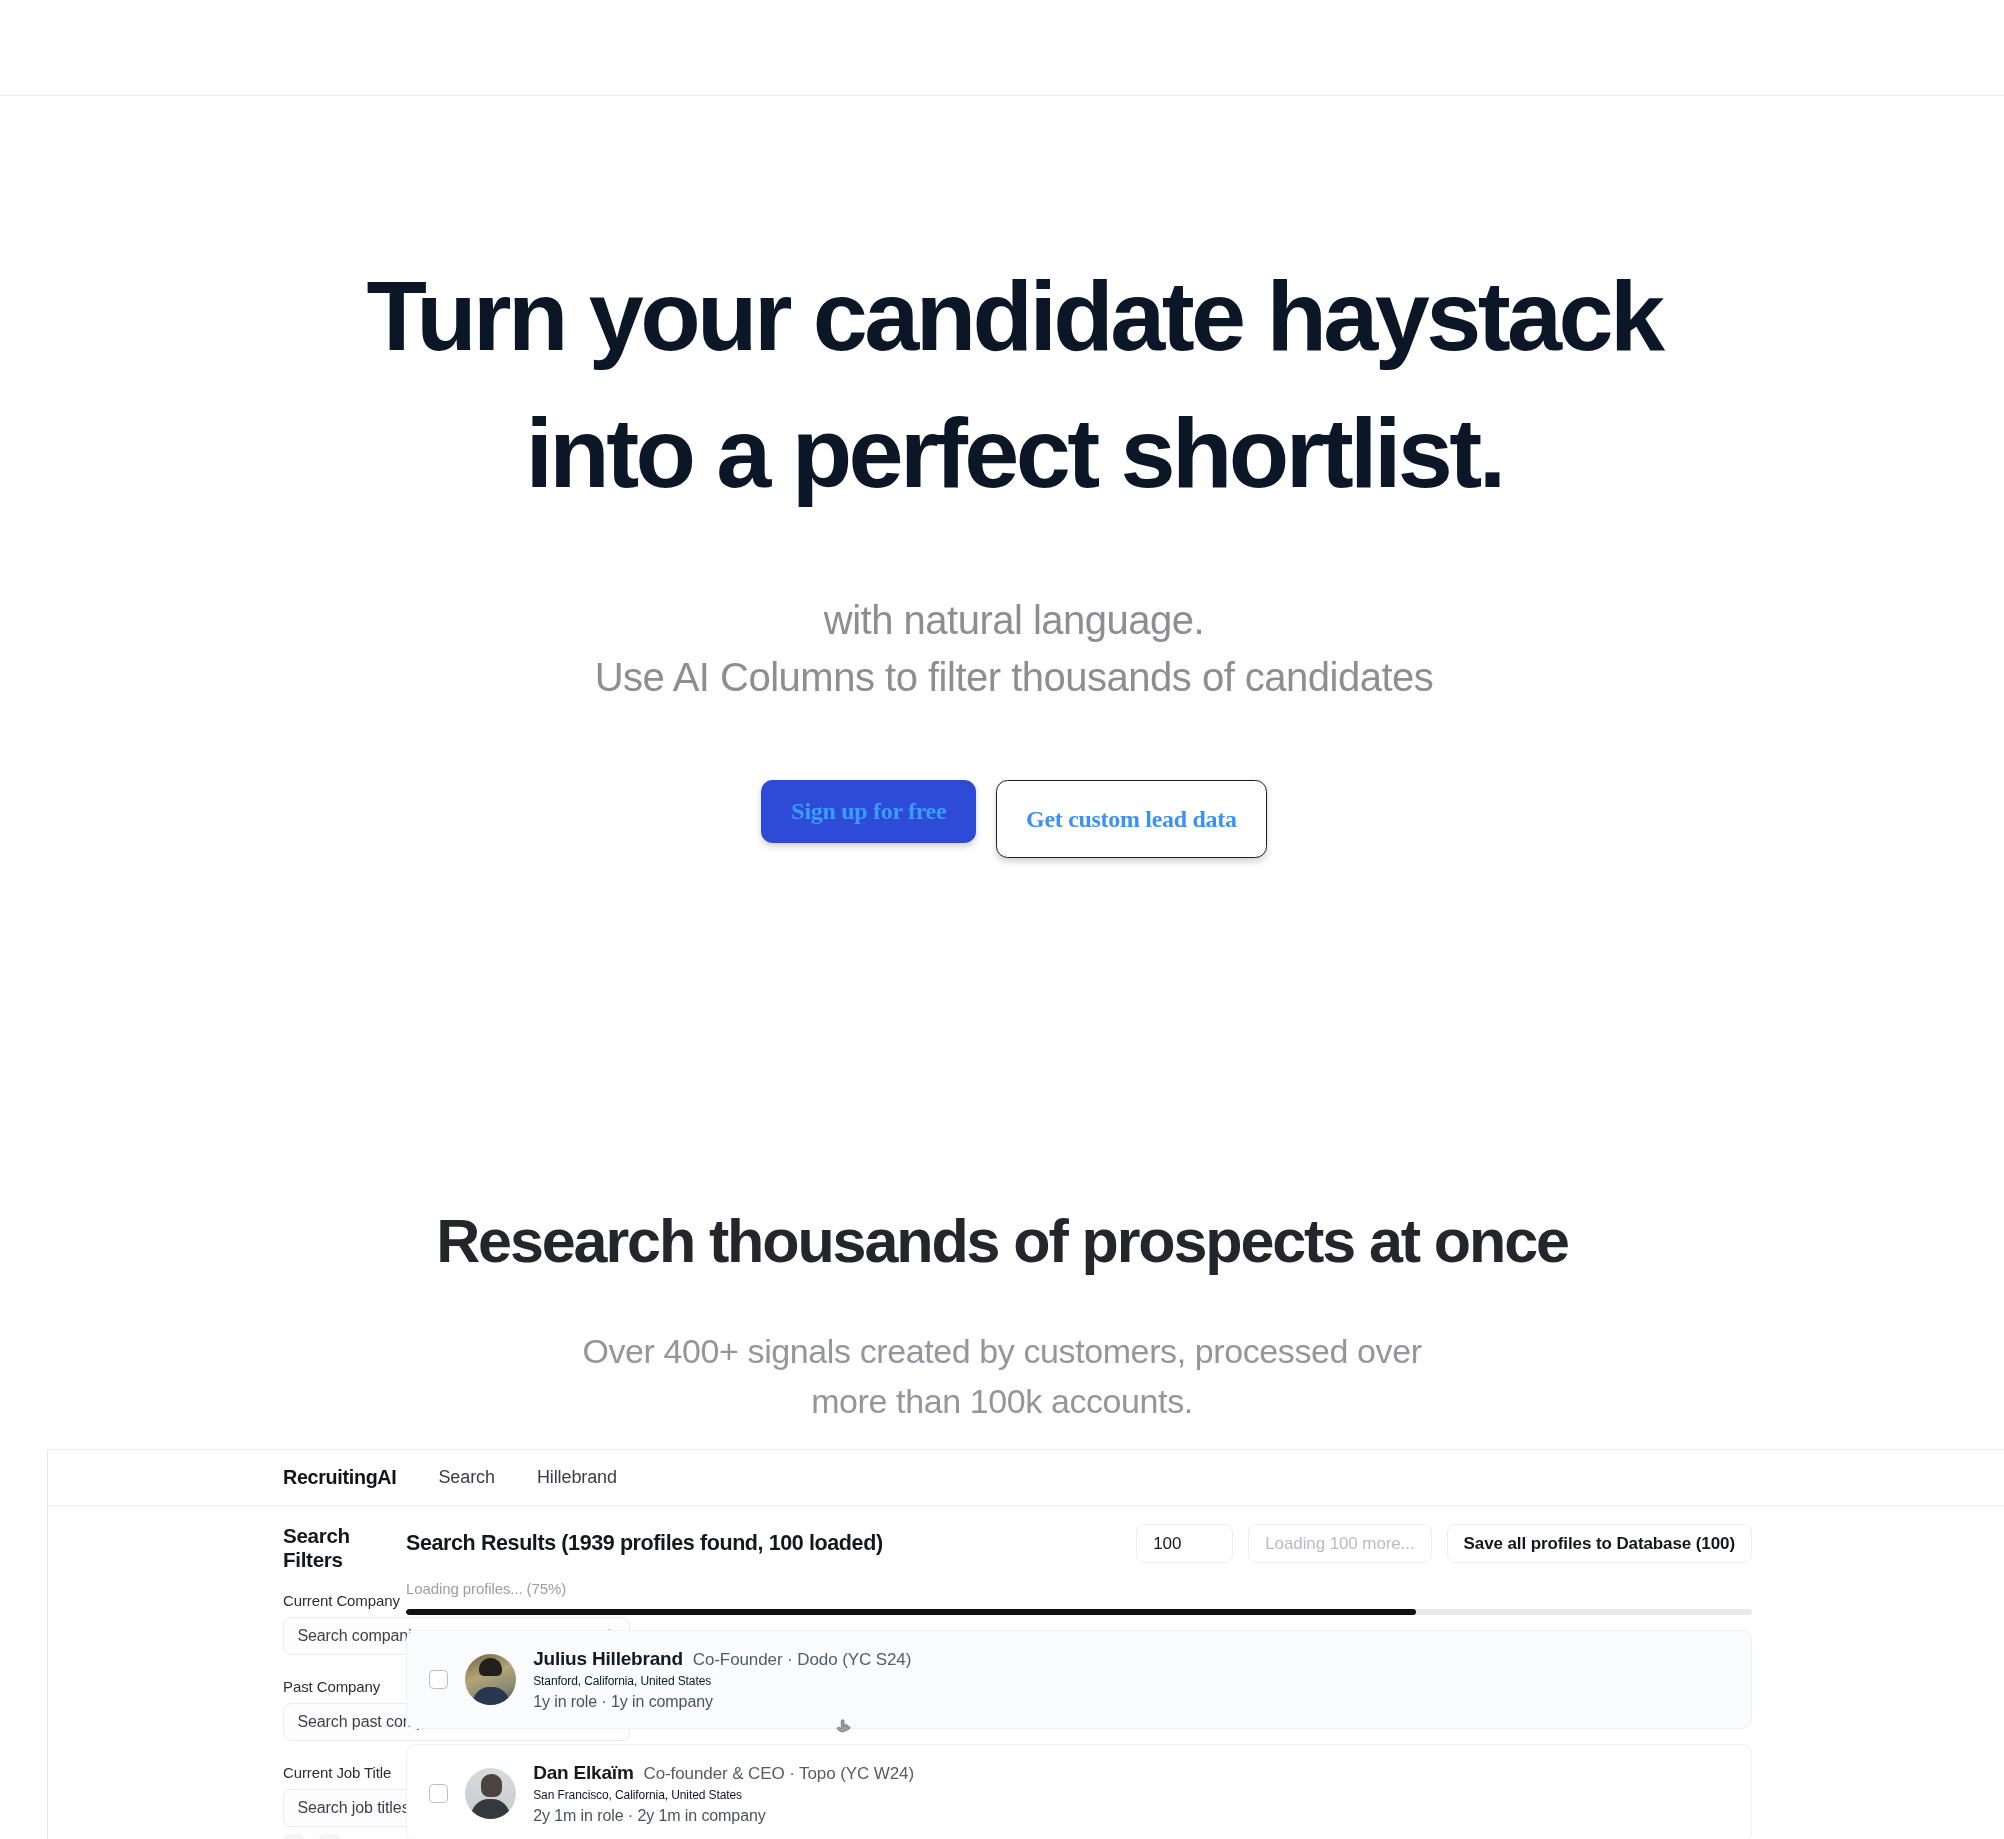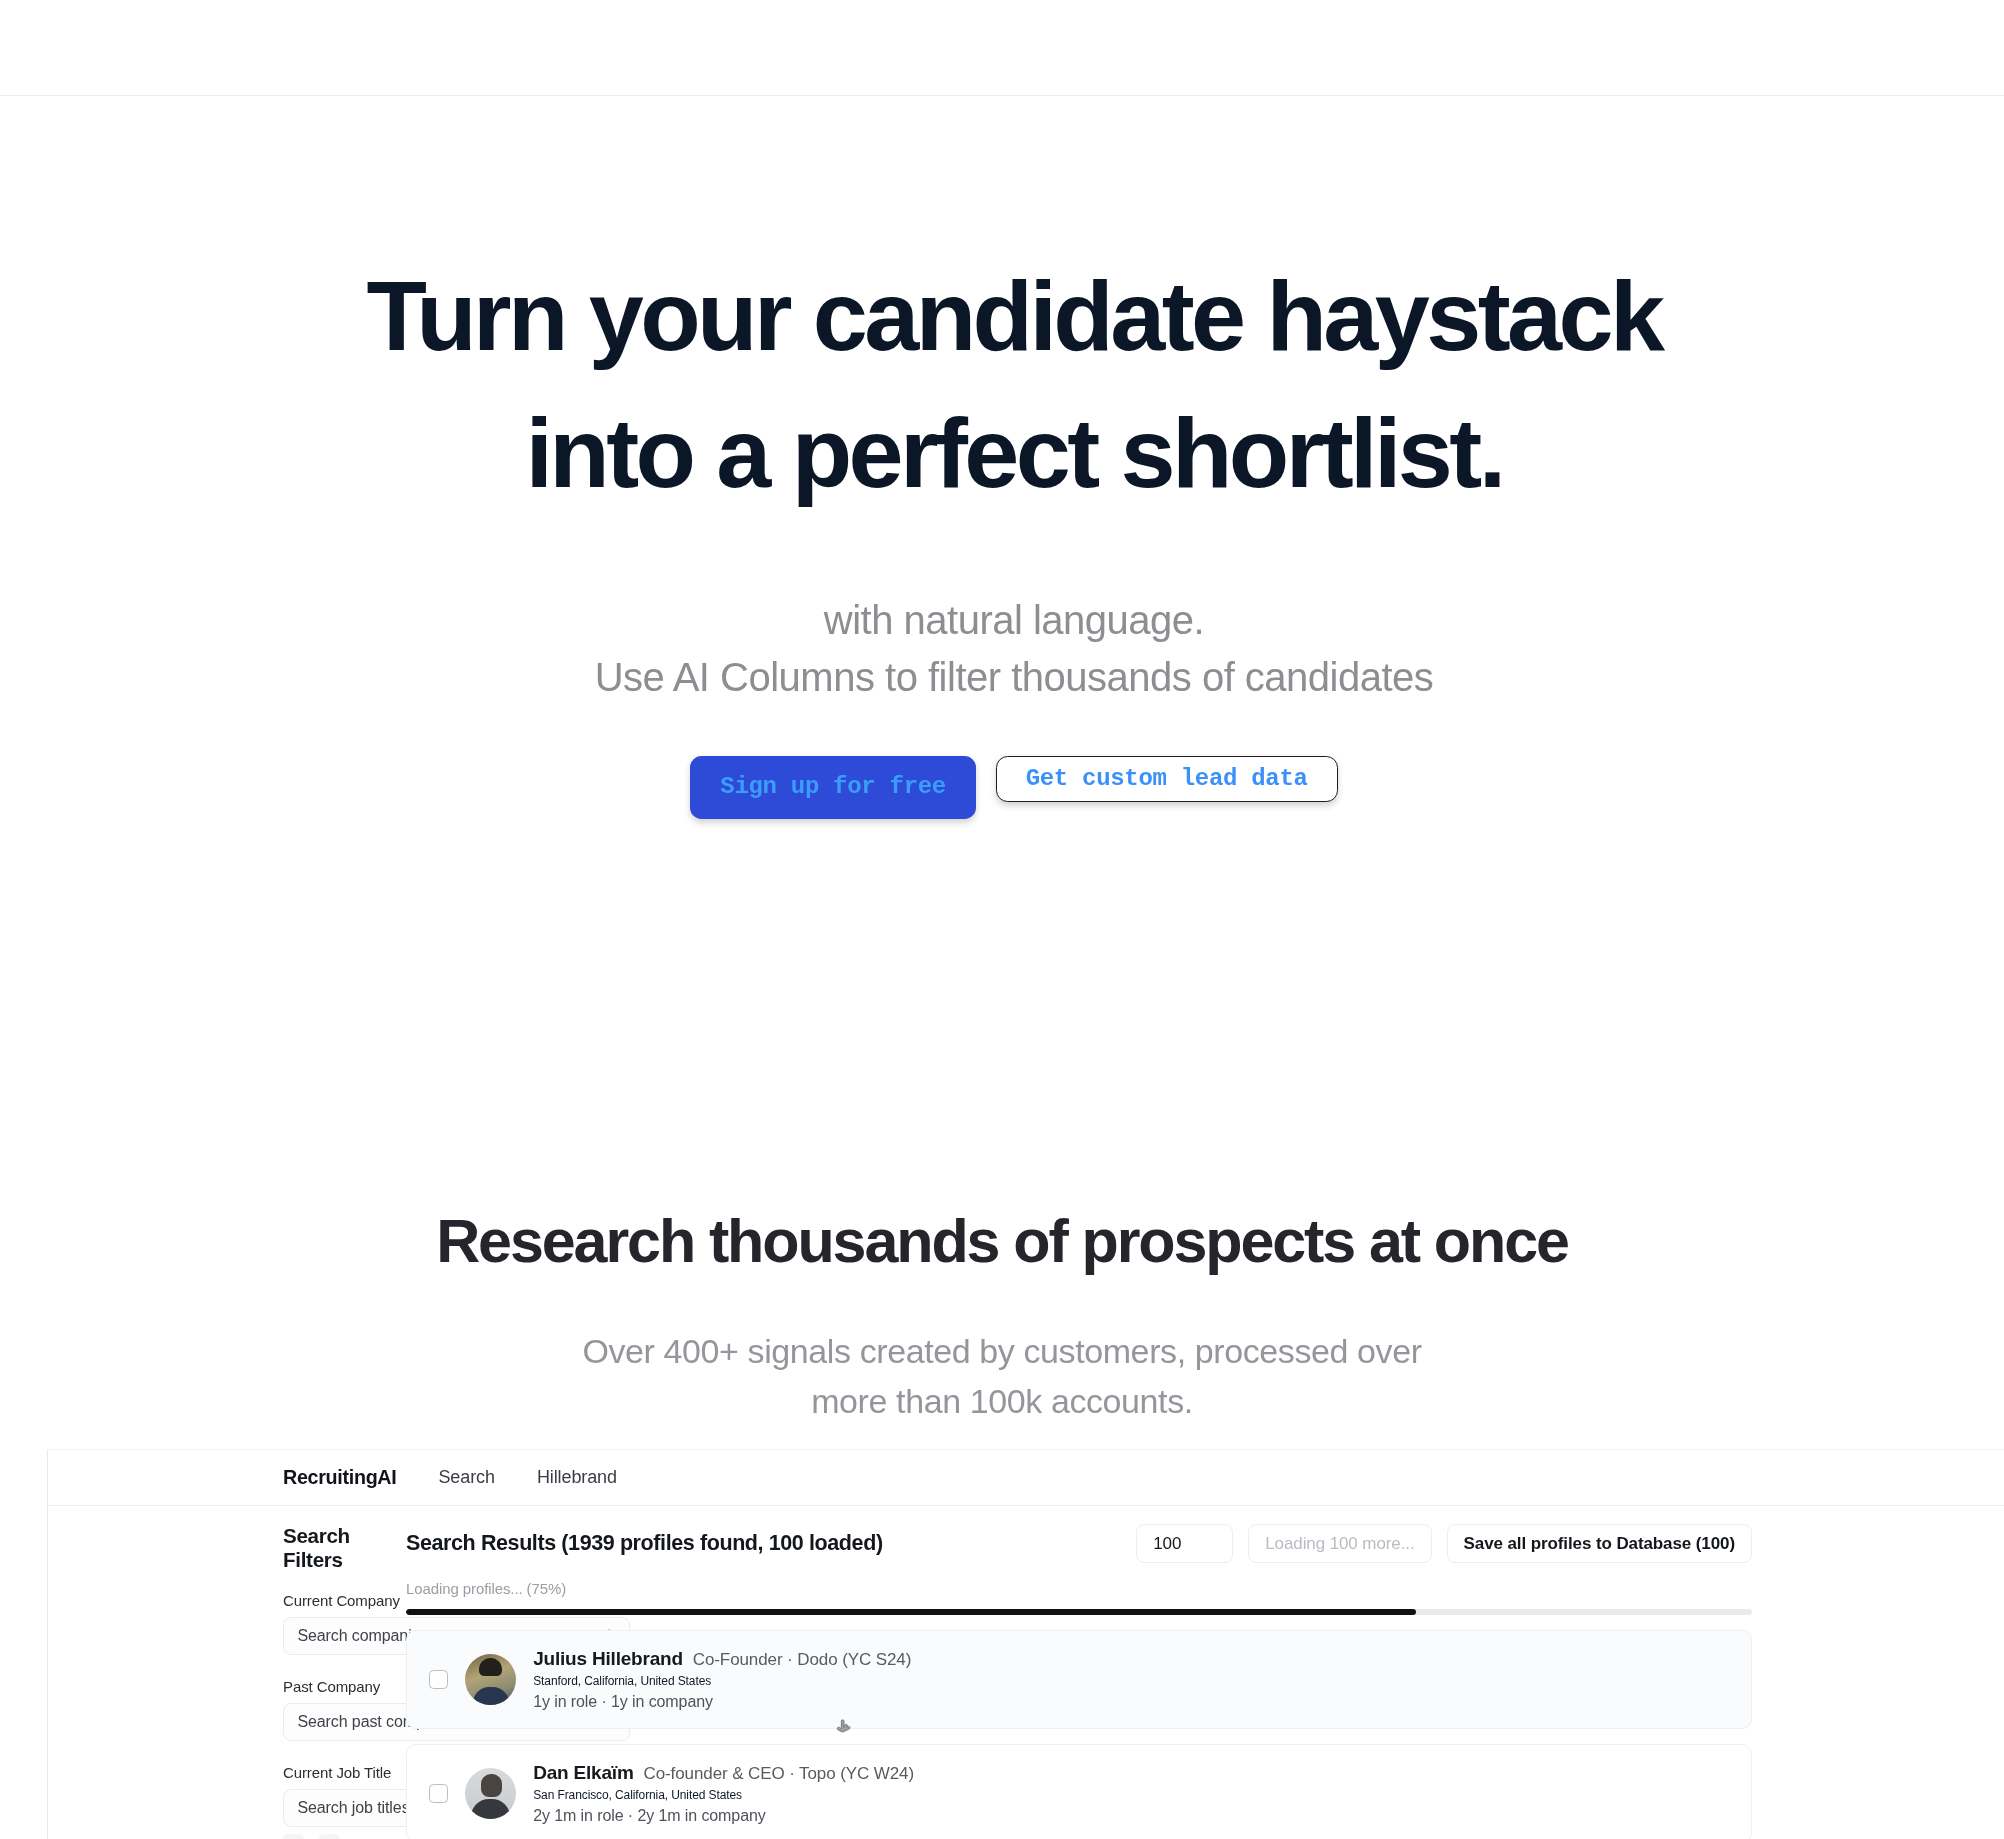--- a/index.html
+++ b/index.html
@@ -53,42 +53,43 @@
 
   .hero-actions {
     margin-top: 50px;
     display: flex;
     justify-content: center;
     align-items: flex-start;
     gap: 19.7px;
   }
 
   .btn {
-    font-family: Liberation Mono, monospace;
+    font-family: Liberation Serif, serif;
     font-size: 24px;
     font-weight: 700;
     letter-spacing: -0.3px;
     border-radius: 11.6px;
     padding: 19.7px 30px;
     cursor: pointer;
     white-space: nowrap;
     line-height: 1;
+    margin-top: 24px;
   }
   .btn-primary {
     background: #2d4bd6;
     color: #3b9dfb;
     border: none;
     box-shadow: 0 3.6px 6.3px rgba(0,0,0,0.17);
   }
   .btn-secondary {
     background: #ffffff;
     color: #3b91f7;
     border: 1.8px solid #1b1d20;
     box-shadow: 0 3.6px 6.3px rgba(0,0,0,0.17);
-    padding: 10px 29px;
+    padding: 26px 29px;
   }
 
   
   .section2 {
     position: absolute;
     top: 1208px; left: 0;
     width: 2004px;
     text-align: center;
   }
   .section2-title {

